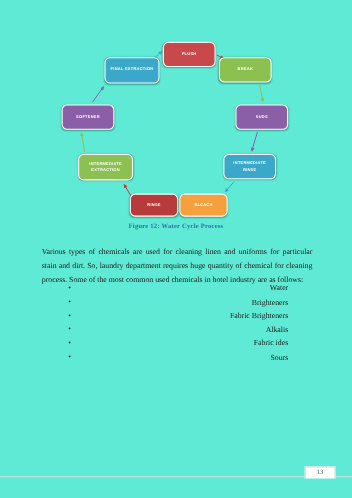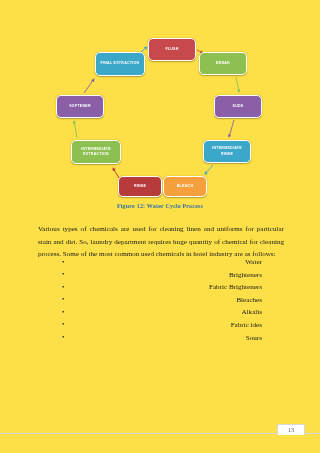--- a/index.html
+++ b/index.html
@@ -13,21 +13,21 @@
     position: relative;
     overflow: hidden;
     font-family: "Liberation Serif", serif;
     color: #111111;
   }
 
   
   #page {
     position: absolute;
     inset: 0;
-    background: #fde047;
+    background: #5eead4;
   }
 
   
   #diagram {
     position: absolute;
     left: 0;
     top: 28px;
     width: 320px;
     height: 175px;
   }
@@ -236,21 +236,20 @@
   </div>
 
   <div id="caption">Figure 12: Water Cycle Process</div>
 
   <p id="body-copy">Various types of chemicals are used for cleaning linen and uniforms  for particular stain and dirt. So, laundry department requires huge quantity  of chemical for cleaning process. Some of the most common used chemicals in hotel industry  are as follows:</p>
 
   <ul id="bullets">
     <li>Water</li>
     <li>Brighteners</li>
     <li>Fabric Brighteners</li>
-    <li>Bleaches</li>
     <li>Alkalis</li>
     <li>Fabric ides</li>
     <li>Sours</li>
   </ul>
 
   <div id="footer-rule"></div>
   <div id="page-number-box">13</div>
 
 </div>
 

